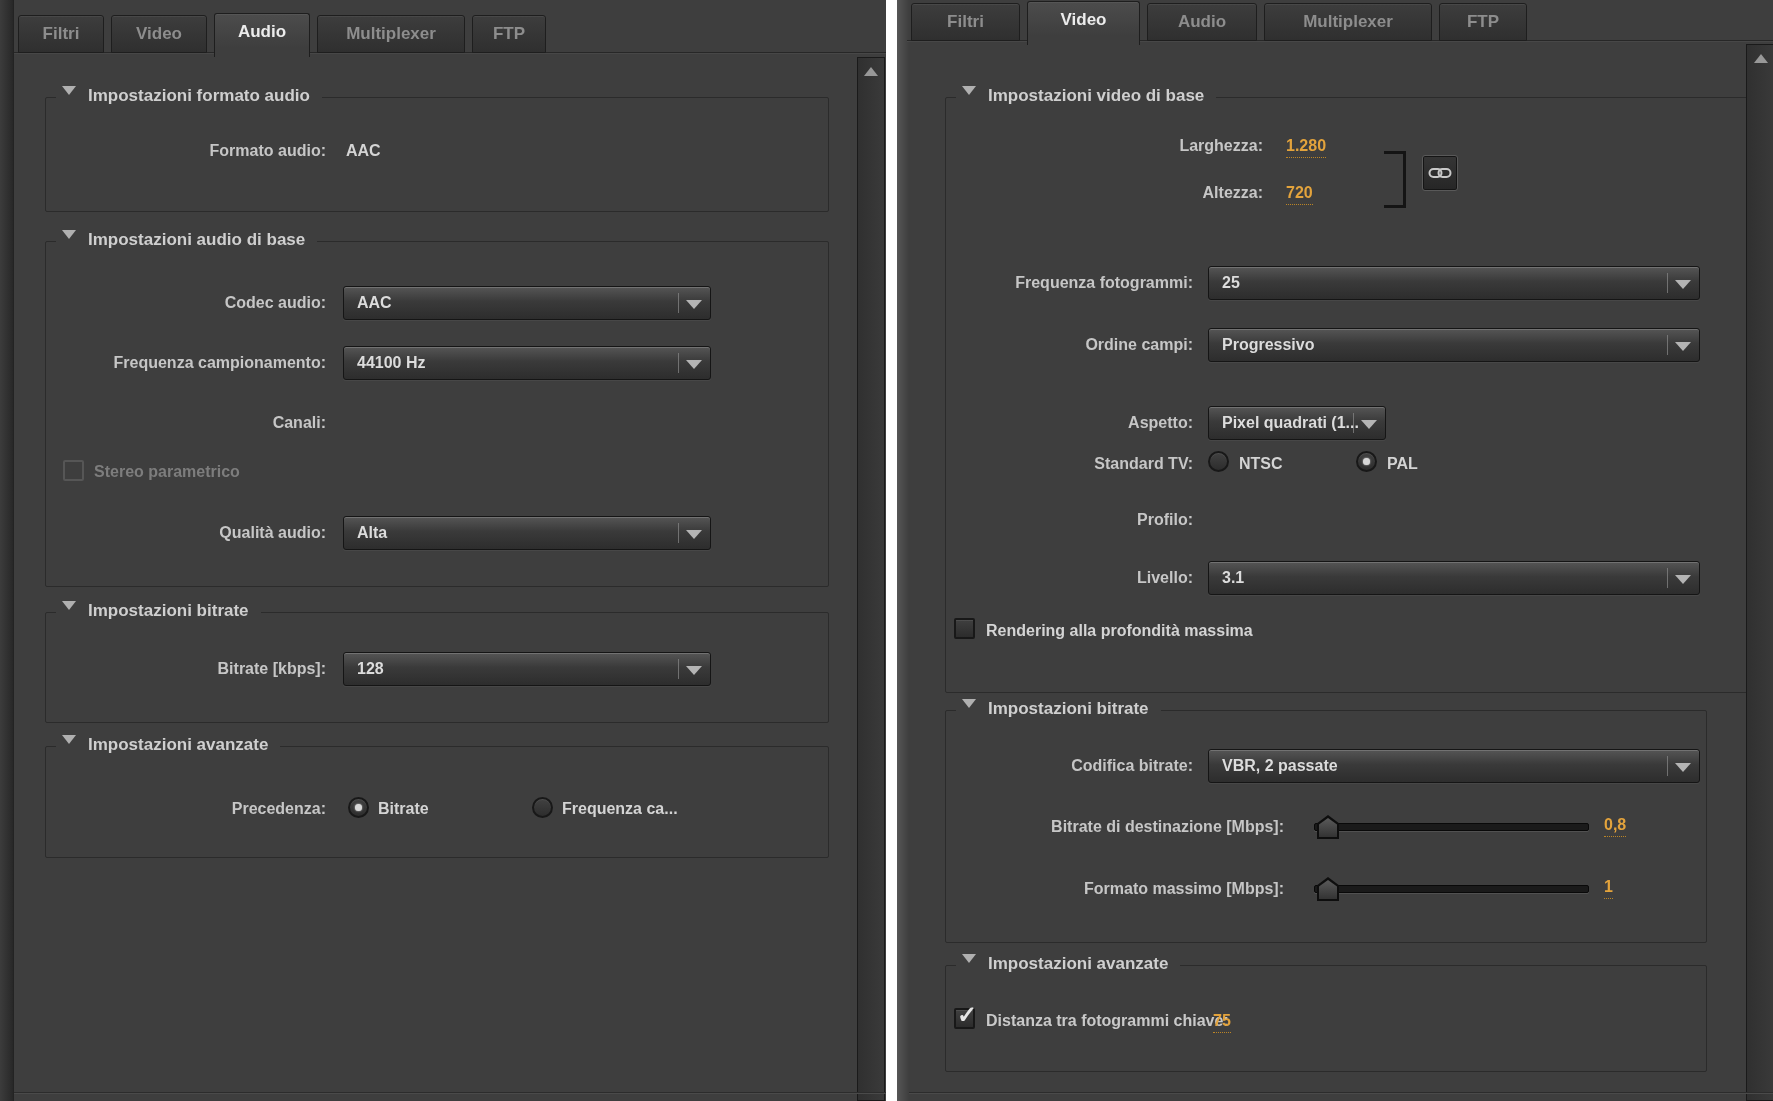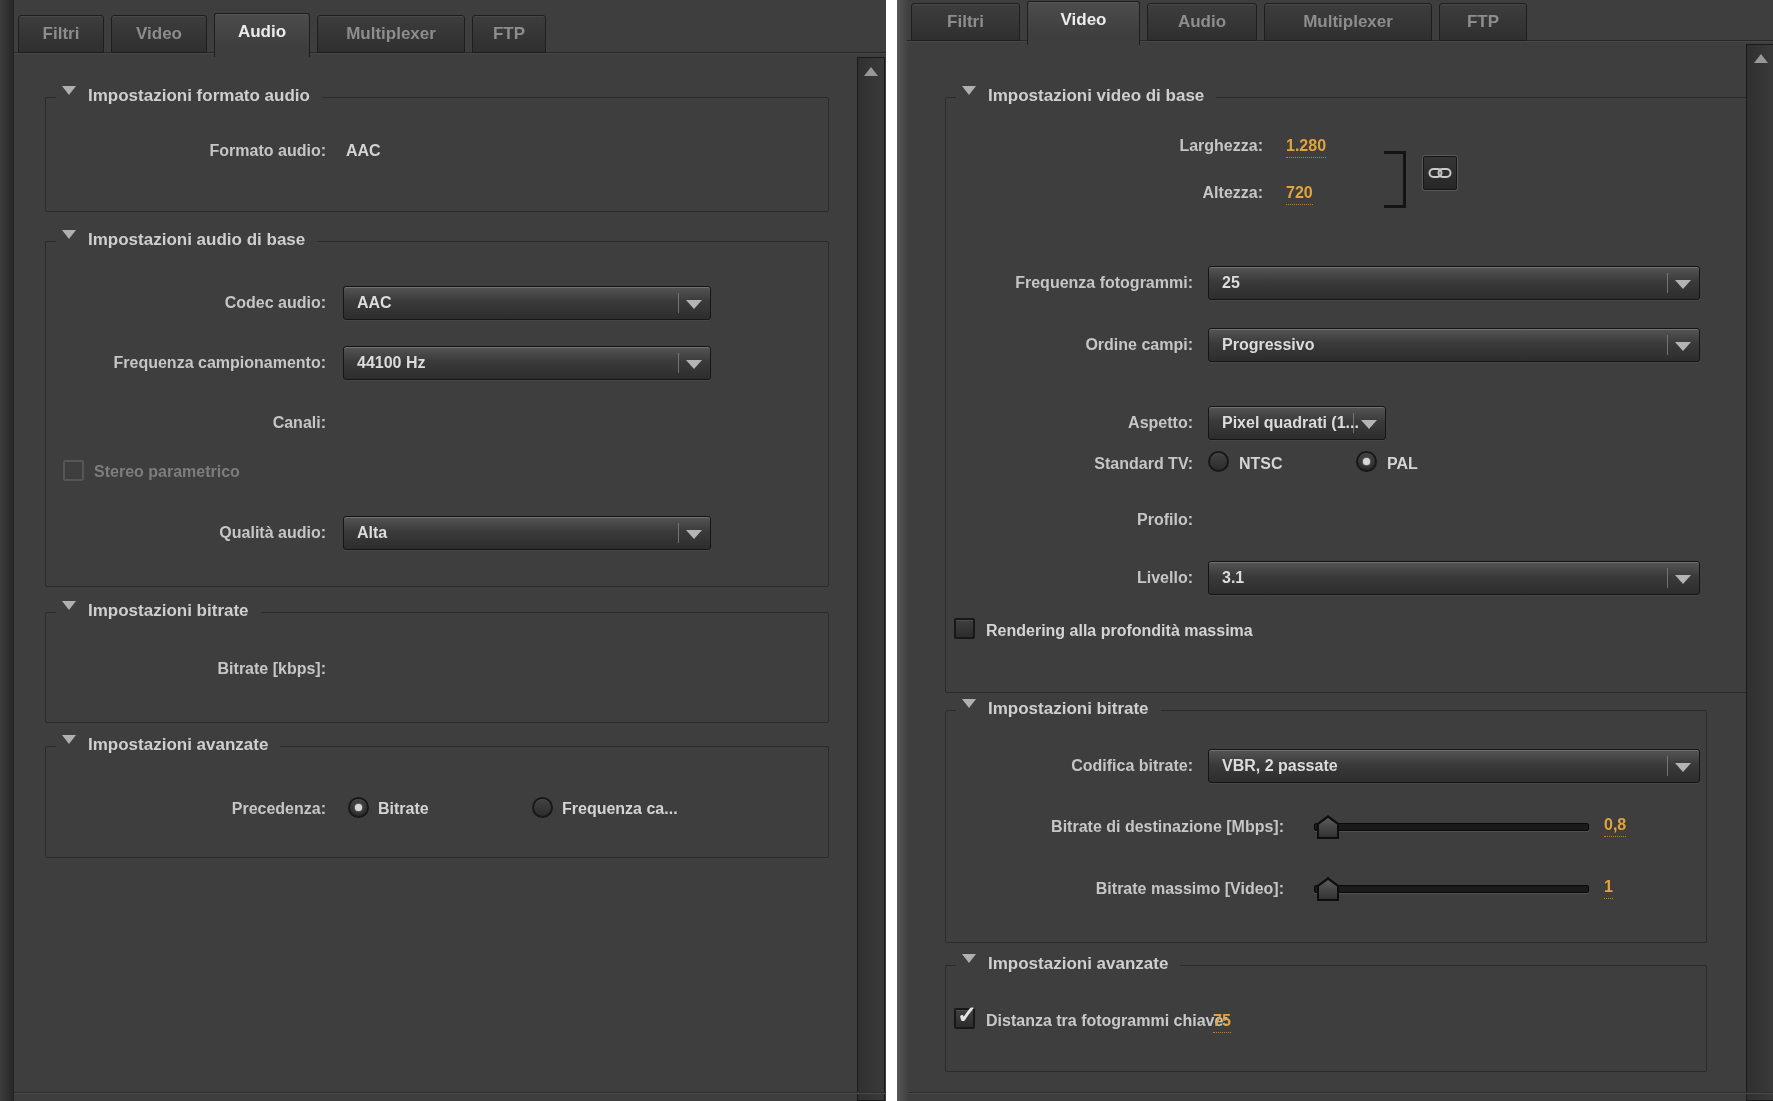--- a/index.html
+++ b/index.html
@@ -90,20 +90,25 @@
       <span class="ddarr"></span>
     </div>
   </div>
 
   <div class="group" style="left:45px;top:612px;width:784px;height:111px">
     <div class="ghead">
       <span class="tri"></span>
       <span class="gtitle">Impostazioni bitrate</span>
     </div>
     <span class="lbl" style="left:12px;width:268px;top:46px">Bitrate [kbps]:</span>
+    <div class="dd" style="left:297px;top:39px;width:368px">
+      <span>128</span>
+      <span class="ddsep"></span>
+      <span class="ddarr"></span>
+    </div>
   </div>
 
   <div class="group" style="left:45px;top:746px;width:784px;height:112px">
     <div class="ghead">
       <span class="tri"></span>
       <span class="gtitle">Impostazioni avanzate</span>
     </div>
     <span class="lbl" style="left:12px;width:268px;top:52px">Precedenza:</span>
     <div class="radio checked" style="left:302px;top:50px">
         <span class="dot"></span>
@@ -203,21 +208,21 @@
     </div>
 
     <span class="lbl" style="left:0px;width:338px;top:106px">Bitrate di destinazione [Mbps]:</span>
     <div class="slider" style="left:368px;top:112px;width:275px">
       <div class="thumb">
           <i></i>
         </div>
     </div>
     <span class="val hot" style="left:658px;top:104px">0,8</span>
 
-    <span class="lbl" style="left:0px;width:338px;top:168px">Bitrate massimo [Video]:</span>
+    <span class="lbl" style="left:0px;width:338px;top:168px">Formato massimo [Mbps]:</span>
     <div class="slider" style="left:368px;top:174px;width:275px">
       <div class="thumb">
           <i></i>
         </div>
     </div>
     <span class="val hot" style="left:658px;top:166px">1</span>
   </div>
 
   <div class="group" style="left:48px;top:965px;width:762px;height:107px">
     <div class="ghead">

